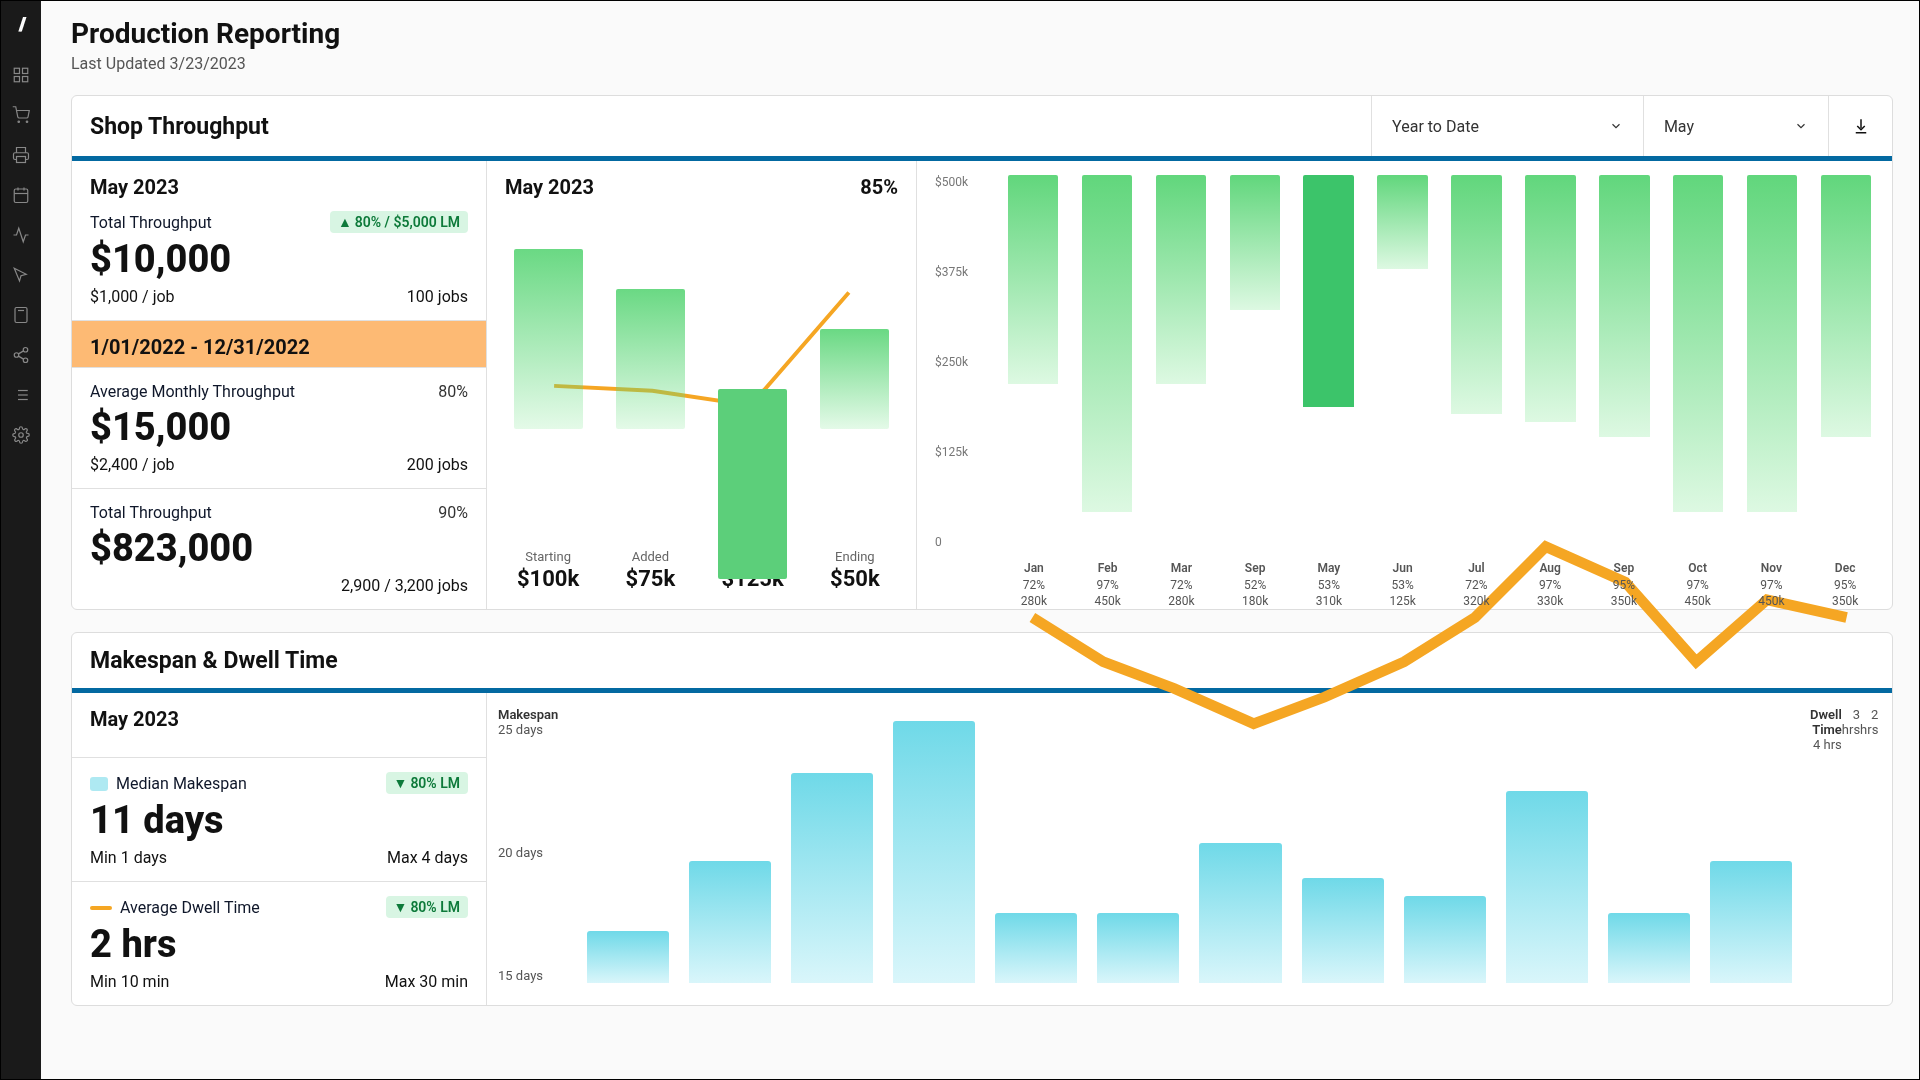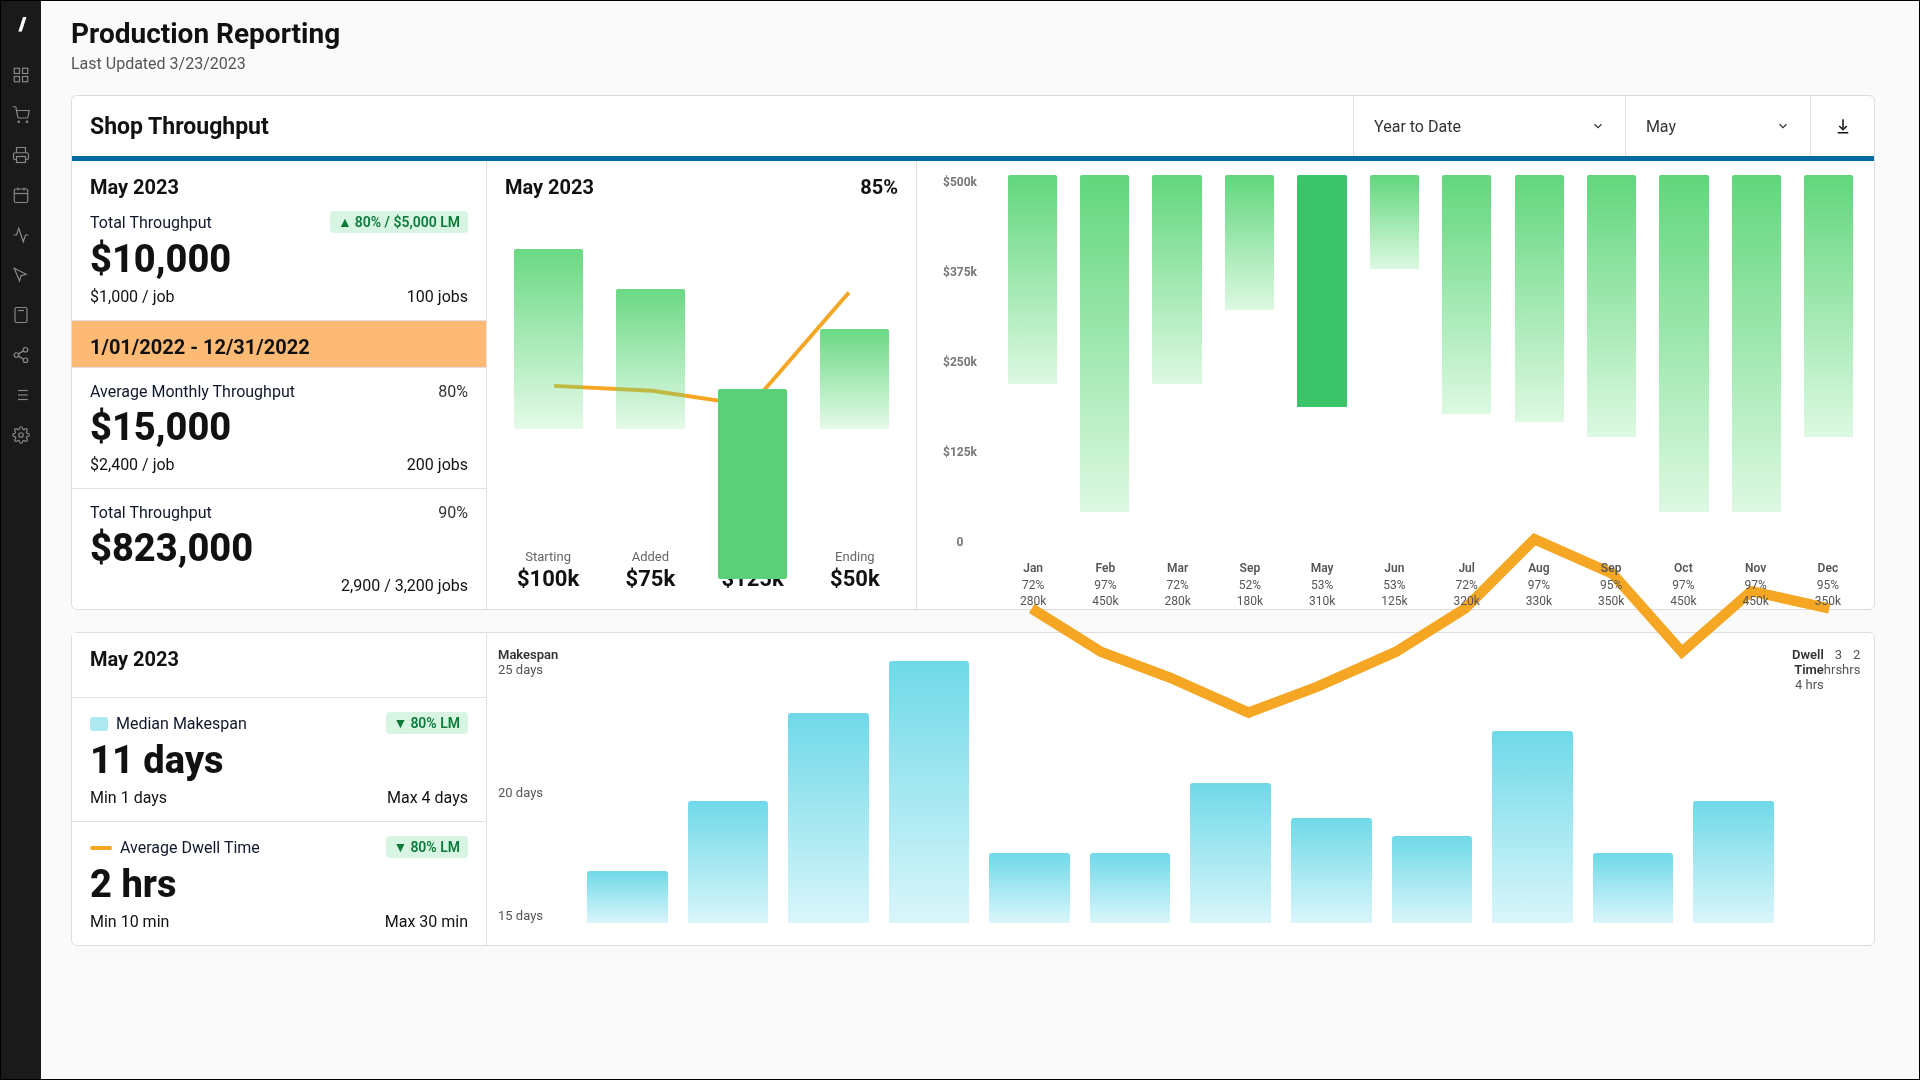--- a/index.html
+++ b/index.html
@@ -2,21 +2,21 @@
 <html><head>
 <meta charset="utf-8">
 <style>
 * { box-sizing: border-box; margin: 0; padding: 0; }
 body { font-family: -apple-system, BlinkMacSystemFont, "Segoe UI", Roboto, sans-serif; background: #f0f0f0; color: #111; overflow: hidden; }
 .frame { width: 1920px; height: 1080px; background: #000; padding: 1px; transform-origin: top left; }
 .app { display: flex; width: 100%; height: 100%; background: #fafafa; }
 .sidebar { width: 40px; background: #1a1a1a; display: flex; flex-direction: column; align-items: center; padding-top: 12px; gap: 22px; }
 .sidebar .logo { color: #fff; font-size: 18px; font-weight: 700; letter-spacing: -3px; margin-bottom: 10px; }
 .sidebar .nav-icon { width: 18px; height: 18px; fill: none; stroke: #888; stroke-width: 1.6; cursor: pointer; }
-.main { flex: 1; padding: 16px 44px 0 30px; overflow: hidden; }
+.main { flex: 1; padding: 16px 26px 0 30px; overflow: hidden; }
 .page-title { font-size: 28px; font-weight: 700; }
 .page-sub { font-size: 16px; color: #555; margin-top: 4px; }
 .panel { background: #fff; border: 1px solid #ddd; border-radius: 6px; margin-top: 22px; }
 .panel-head { display: flex; align-items: center; border-bottom: 5px solid #0369a1; }
 .panel-title { font-size: 23px; font-weight: 700; padding: 14px 18px; flex: 1; }
 .dropdown { border-left: 1px solid #e0e0e0; padding: 0 20px; height: 60px; display: flex; align-items: center; gap: 100px; font-size: 16px; color: #333; cursor: pointer; }
 .dropdown.wide { gap: 130px; }
 .dl-btn { border-left: 1px solid #e0e0e0; width: 64px; height: 60px; display: flex; align-items: center; justify-content: center; cursor: pointer; }
 .dl-btn svg { width: 18px; height: 18px; stroke: #111; stroke-width: 2; fill: none; }
 .panel-body { display: flex; }
@@ -35,21 +35,21 @@
 .charts-col { flex: 1; display: flex; }
 .waterfall { width: 430px; border-right: 1px solid #e0e0e0; padding: 14px 18px 18px 18px; display: flex; flex-direction: column; }
 .wf-head { display: flex; justify-content: space-between; font-size: 20px; font-weight: 700; margin-bottom: 10px; }
 .wf-bars { flex: 1; display: flex; align-items: stretch; gap: 16px; height: 370px; position: relative; }
 .wf-bar-wrap { flex: 1; display: flex; flex-direction: column; align-items: center; position: relative; }
 .wf-bar-area { flex: 1; width: 100%; position: relative; }
 .wf-bar { position: absolute; left: 10%; width: 80%; border-radius: 2px; }
 .wf-label { font-size: 13px; color: #666; margin-top: 14px; }
 .wf-value { font-size: 22px; font-weight: 700; margin-top: 2px; }
 .yearly { flex: 1; padding: 14px 18px 18px 18px; position: relative; }
-.y-axis { position: absolute; left: 18px; top: 14px; bottom: 60px; width: 50px; display: flex; flex-direction: column; justify-content: space-between; font-size: 12px; color: #777; text-align: center; font-weight: bold; }
+.y-axis { position: absolute; left: 18px; top: 14px; bottom: 60px; width: 50px; display: flex; flex-direction: column; justify-content: space-between; font-size: 12px; color: #777; text-align: left; }
 .bars-area { position: absolute; left: 80px; right: 10px; top: 14px; bottom: 60px; display: flex; align-items: flex-end; gap: 2px; }
 .month-col { flex: 1; display: flex; flex-direction: column; align-items: center; height: 100%; position: relative; }
 .month-bar { width: 70%; border-radius: 2px 2px 0 0; background: linear-gradient(to top, rgba(120,230,140,0.25), rgba(80,210,110,0.9)); }
 .month-bar.hl { background: linear-gradient(to top, #3cc46a, #3cc46a); }
 .month-labels { position: absolute; left: 80px; right: 10px; bottom: 0; display: flex; }
 .month-label { flex: 1; text-align: center; font-size: 12px; color: #555; line-height: 1.35; }
 .month-label .m { font-weight: 600; }
 .line-overlay { position: absolute; left: 80px; right: 10px; top: 14px; bottom: 60px; pointer-events: none; }
 .wf-line-overlay { position: absolute; inset: 0 0 50px 0; pointer-events: none; }
 .panel2 .panel-body { display: flex; }
@@ -343,20 +343,23 @@
                     <div>95%</div>
                     <div>350k</div>
                   </div>
                 </div>
           </div>
         </div>
       </div>
     </div>
 
     <div class="panel panel2">
+      <div class="panel-head">
+        <div class="panel-title">Makespan &amp; Dwell Time</div>
+      </div>
       <div class="panel-body">
         <div class="stats-col">
           <div class="stats-block" style="background:#fff">
             <div class="stats-period">May 2023</div>
           </div>
           <div class="stats-block">
             <div class="stat-row">
               <span><span class="legend-swatch" style="background:#aee9f2"></span><span class="stat-label">Median Makespan</span></span>
               <span class="badge down">▼ <span>80% LM</span></span>
             </div>

